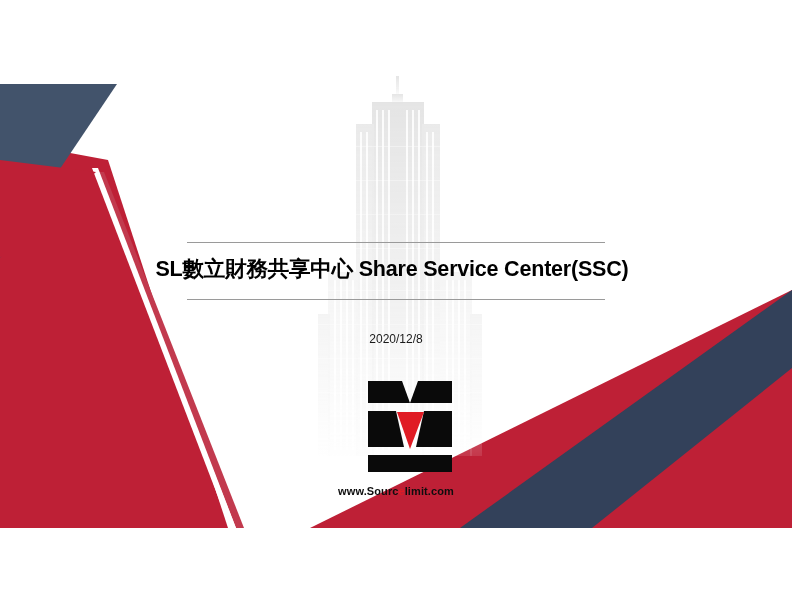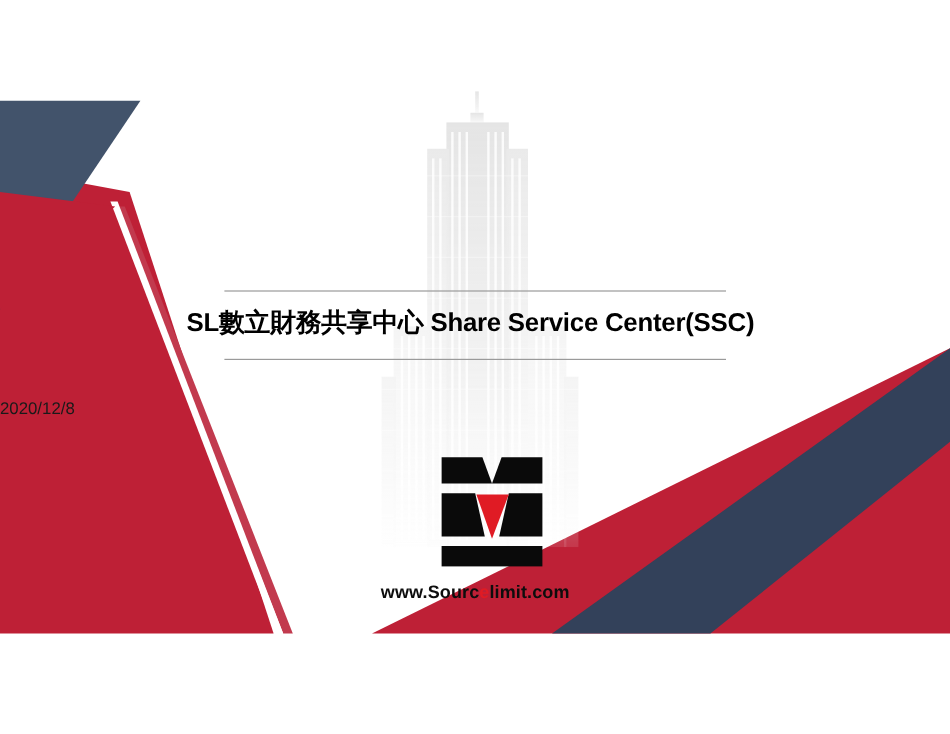--- a/index.html
+++ b/index.html
@@ -67,41 +67,41 @@
     line-height: 1;
     padding: 16px 8px 18px 0;
     white-space: nowrap;
   }
 
   #slide-date {
     position: absolute;
     left: 0;
     top: 332px;
     width: 792px;
-    text-align: left;
-    font-size: 14px;
+    text-align: center;
+    font-size: 12px;
     color: #1a1a1a;
   }
 
   
   #logo {
     position: absolute;
     left: 366px;
     top: 379px;
     width: 88px;
     height: 95px;
   }
 
   #logo-url {
     position: absolute;
     left: 0;
     top: 485px;
     width: 792px;
     text-align: center;
-    font-size: 15px;
+    font-size: 11px;
     font-weight: bold;
     color: #0d0d0d;
     letter-spacing: 0.1px;
   }
   #logo-url .accent { color: #e01b24; }
 </style>
 </head>
 <body>
 
 <div id="slide">

